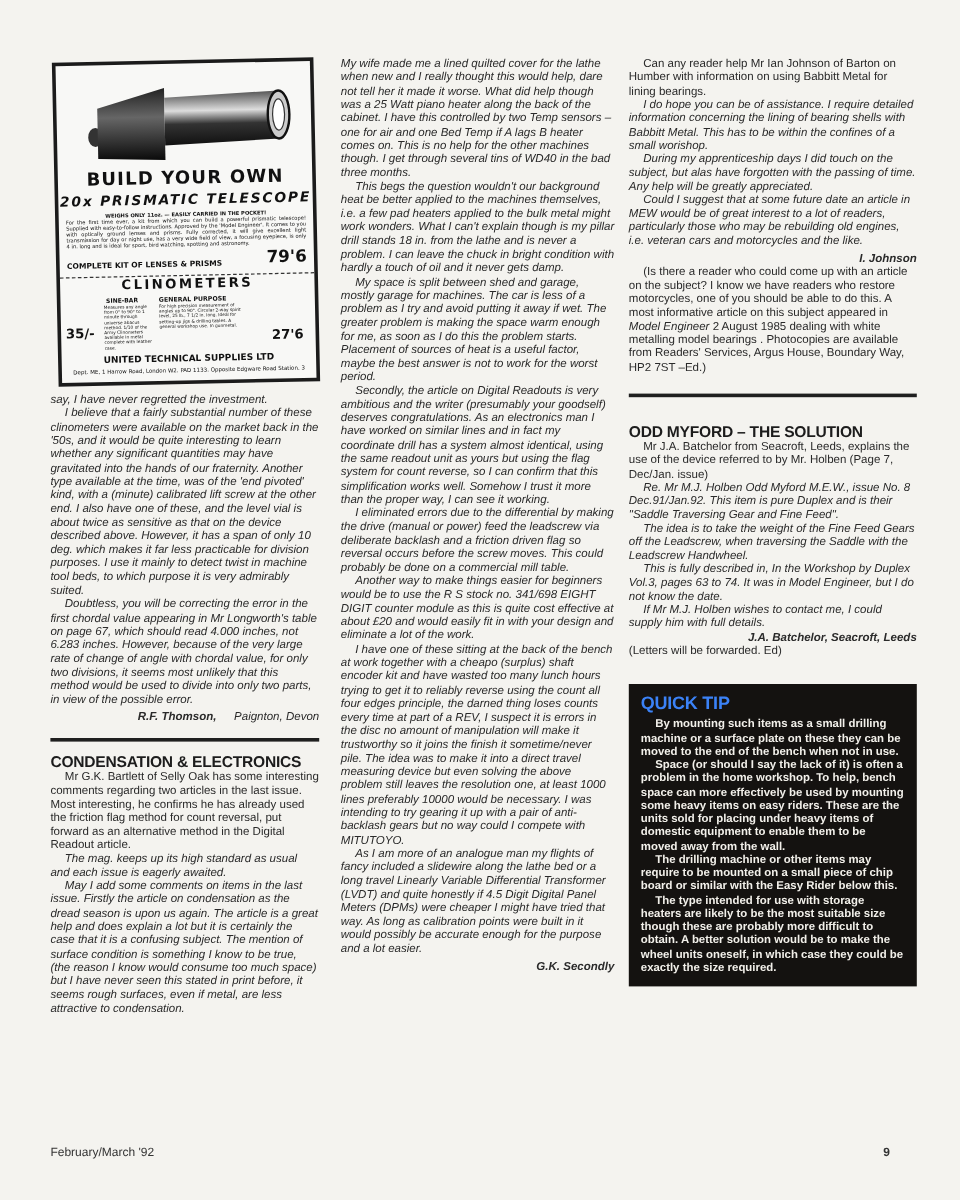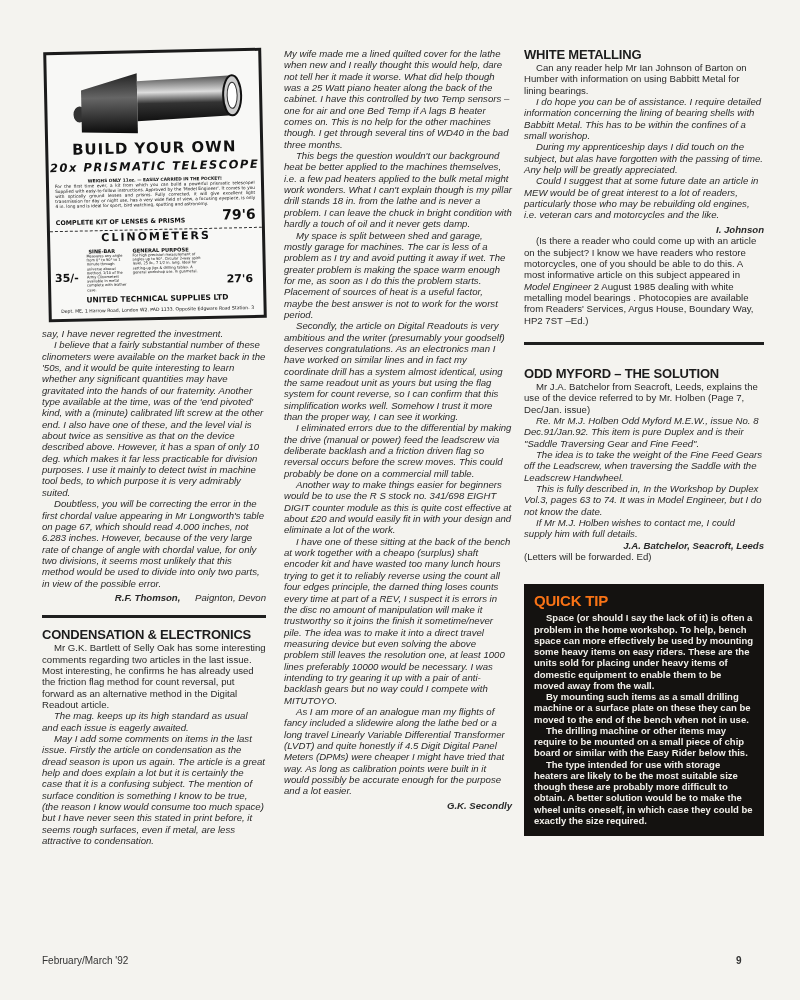--- a/index.html
+++ b/index.html
@@ -44,21 +44,21 @@
   .ad-p2 { position:absolute; left:4px; top:218px; font-size:11px; font-weight:bold; }
   .ad-p3 { position:absolute; right:10px; top:222px; font-size:11px; font-weight:bold; }
   .ad-co { position:absolute; left:0; right:0; top:240px; text-align:center; font-size:7.5px; font-weight:bold; }
   .ad-addr { position:absolute; left:4px; right:4px; top:251px; text-align:center; font-size:4.6px; }
   .ad-box { position:absolute; left:36px; top:200px; width:44px; height:36px; font-size:3.6px; line-height:4.2px; }
   .ad-box2 { position:absolute; left:82px; top:200px; width:70px; height:36px; font-size:3.6px; line-height:4.2px; }
   .tip {
     background:#141210; color:#f2f0ea; padding:8px 10px 10px 10px; margin-top:22px;
     width:220px; font-weight:bold; font-size:9.5px; line-height:11.25px;
   }
-  .tip h2 { color:#f97316; font-size:15px; line-height:18px; margin-bottom:2px; }
+  .tip h2 { color:#3b82f6; font-size:15px; line-height:18px; margin-bottom:2px; }
   .footer-left { position:absolute; left:42px; top:955px; font-size:10px; color:#333; }
   .footer-right { position:absolute; left:736px; top:955px; font-size:10px; color:#333; font-weight:bold; }
 </style>
 </head>
 <body>
 
 <div class="col col-left">
   <div class="ad">
     <svg class="scope" viewBox="0 0 180 78">
       <defs>
@@ -121,21 +121,20 @@
   <p class="it">My space is split between shed and garage, mostly garage for machines. The car is less of a problem as I try and avoid putting it away if wet. The greater problem is making the space warm enough for me, as soon as I do this the problem starts. Placement of sources of heat is a useful factor, maybe the best answer is not to work for the worst period.</p>
   <p class="it">Secondly, the article on Digital Readouts is very ambitious and the writer (presumably your goodself) deserves congratulations. As an electronics man I have worked on similar lines and in fact my coordinate drill has a system almost identical, using the same readout unit as yours but using the flag system for count reverse, so I can confirm that this simplification works well. Somehow I trust it more than the proper way, I can see it working.</p>
   <p class="it">I eliminated errors due to the differential by making the drive (manual or power) feed the leadscrew via deliberate backlash and a friction driven flag so reversal occurs before the screw moves. This could probably be done on a commercial mill table.</p>
   <p class="it">Another way to make things easier for beginners would be to use the R S stock no. 341/698 EIGHT DIGIT counter module as this is quite cost effective at about £20 and would easily fit in with your design and eliminate a lot of the work.</p>
   <p class="it">I have one of these sitting at the back of the bench at work together with a cheapo (surplus) shaft encoder kit and have wasted too many lunch hours trying to get it to reliably reverse using the count all four edges principle, the darned thing loses counts every time at part of a REV, I suspect it is errors in the disc no amount of manipulation will make it trustworthy so it joins the finish it sometime/never pile. The idea was to make it into a direct travel measuring device but even solving the above problem still leaves the resolution one, at least 1000 lines preferably 10000 would be necessary. I was intending to try gearing it up with a pair of anti-backlash gears but no way could I compete with MITUTOYO.</p>
   <p class="it">As I am more of an analogue man my flights of fancy included a slidewire along the lathe bed or a long travel Linearly Variable Differential Transformer (LVDT) and quite honestly if 4.5 Digit Digital Panel Meters (DPMs) were cheaper I might have tried that way. As long as calibration points were built in it would possibly be accurate enough for the purpose and a lot easier.</p>
   <p class="sig">G.K. Secondly</p>
 </div>
 
 <div class="col col-right">
-  <h2>WHITE METALLING</h2>
   <p>Can any reader help Mr Ian Johnson of Barton on Humber with information on using Babbitt Metal for lining bearings.</p>
   <p class="it">I do hope you can be of assistance. I require detailed information concerning the lining of bearing shells with Babbitt Metal. This has to be within the confines of a small worishop.</p>
   <p class="it">During my apprenticeship days I did touch on the subject, but alas have forgotten with the passing of time. Any help will be greatly appreciated.</p>
   <p class="it">Could I suggest that at some future date an article in MEW would be of great interest to a lot of readers, particularly those who may be rebuilding old engines, i.e. veteran cars and motorcycles and the like.</p>
   <p class="sig">I. Johnson</p>
   <p>
     <span>(Is there a reader who could come up with an article on the subject? I know we have readers who restore motorcycles, one of you should be able to do this. A most informative article on this subject appeared in </span><span class="it">Model Engineer</span><span> 2 August 1985 dealing with white metalling model bearings . Photocopies are available from Readers' Services, Argus House, Boundary Way, HP2 7ST –Ed.)</span>
   </p>
 
   <div class="rule" style="margin:16px 0 22px 0;"></div>
@@ -144,21 +143,21 @@
   <p>Mr J.A. Batchelor from Seacroft, Leeds, explains the use of the device referred to by Mr. Holben (Page 7, Dec/Jan. issue)</p>
   <p class="it">Re. Mr M.J. Holben Odd Myford M.E.W., issue No. 8 Dec.91/Jan.92. This item is pure Duplex and is their "Saddle Traversing Gear and Fine Feed".</p>
   <p class="it">The idea is to take the weight of the Fine Feed Gears off the Leadscrew, when traversing the Saddle with the Leadscrew Handwheel.</p>
   <p class="it">This is fully described in, In the Workshop by Duplex Vol.3, pages 63 to 74. It was in Model Engineer, but I do not know the date.</p>
   <p class="it">If Mr M.J. Holben wishes to contact me, I could supply him with full details.</p>
   <p class="sig" style="margin-top:0;">J.A. Batchelor, Seacroft, Leeds</p>
   <p class="noindent">(Letters will be forwarded. Ed)</p>
 
   <div class="tip">
     <h2>QUICK TIP</h2>
+    <p>By mounting such items as a small drilling machine or a surface plate on these they can be moved to the end of the bench when not in use.</p>
     <p>Space (or should I say the lack of it) is often a problem in the home workshop. To help, bench space can more effectively be used by mounting some heavy items on easy riders. These are the units sold for placing under heavy items of domestic equipment to enable them to be moved away from the wall.</p>
-    <p>By mounting such items as a small drilling machine or a surface plate on these they can be moved to the end of the bench when not in use.</p>
     <p>The drilling machine or other items may require to be mounted on a small piece of chip board or similar with the Easy Rider below this.</p>
     <p>The type intended for use with storage heaters are likely to be the most suitable size though these are probably more difficult to obtain. A better solution would be to make the wheel units oneself, in which case they could be exactly the size required.</p>
   </div>
 </div>
 
 <div class="footer-left">February/March '92</div>
 <div class="footer-right">9</div>
 
 </body></html>

